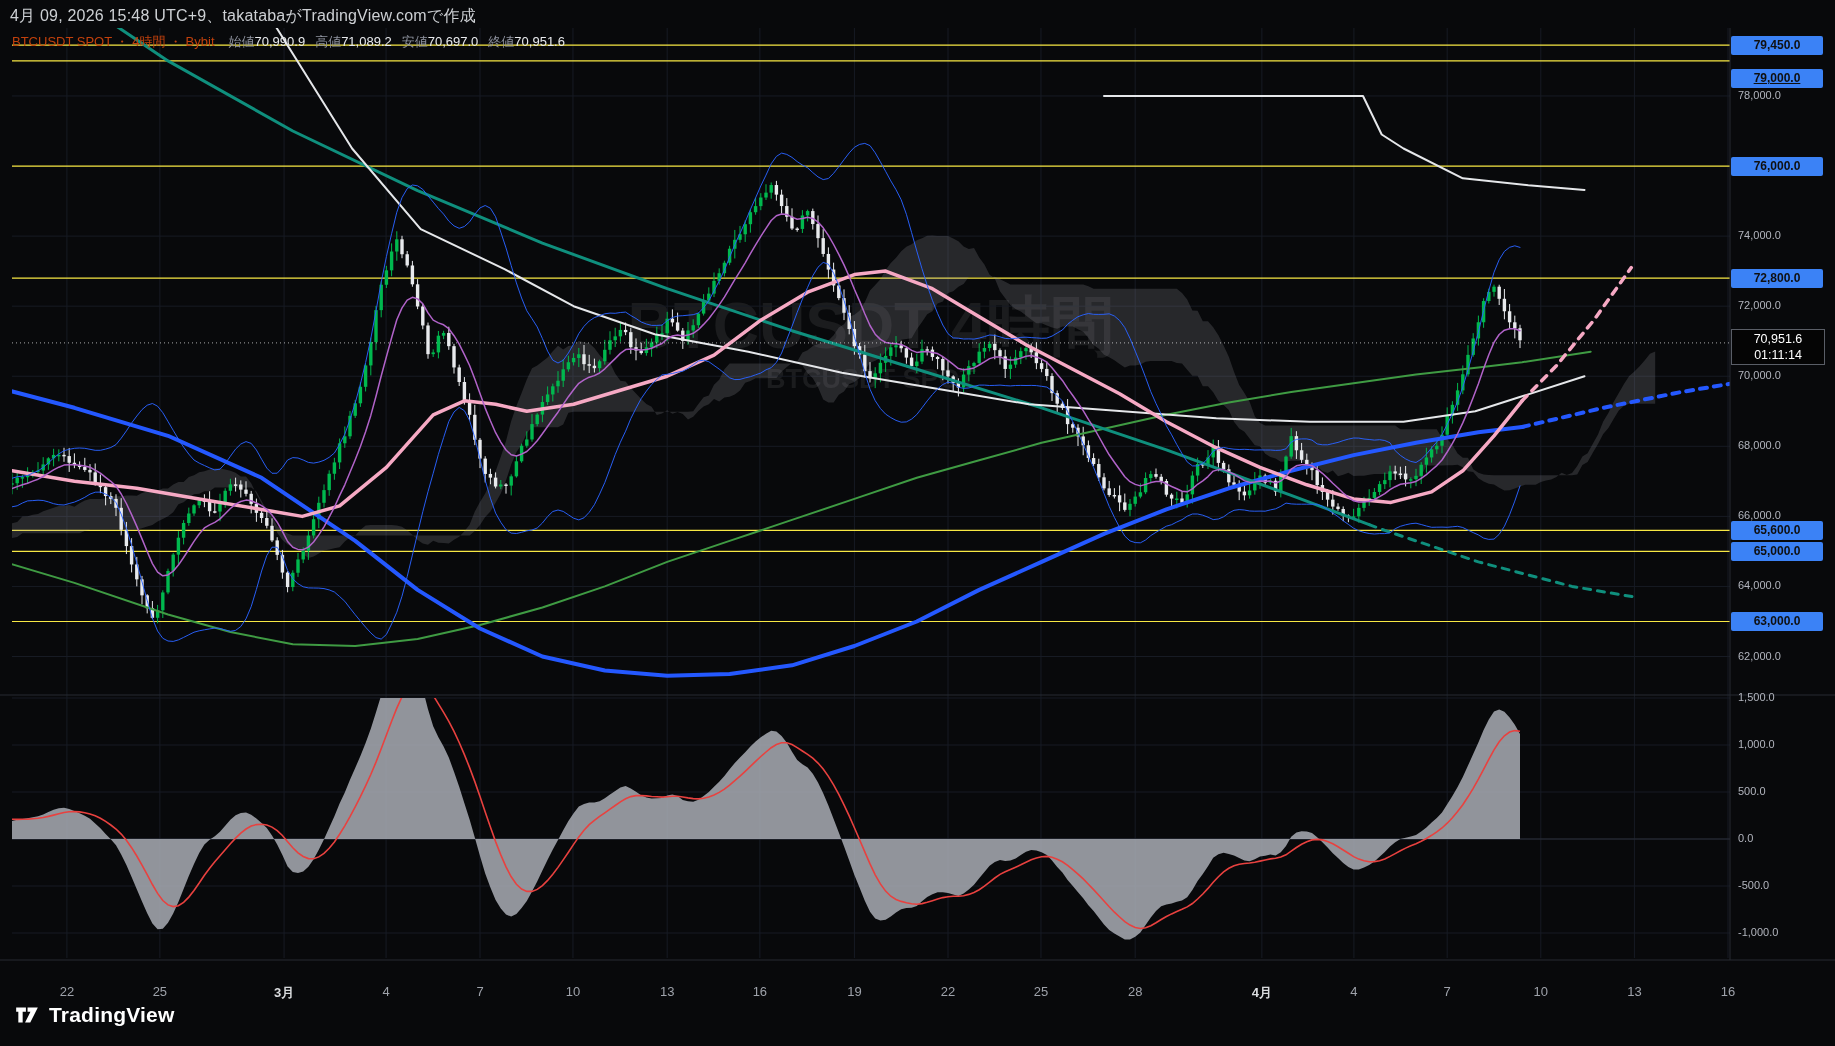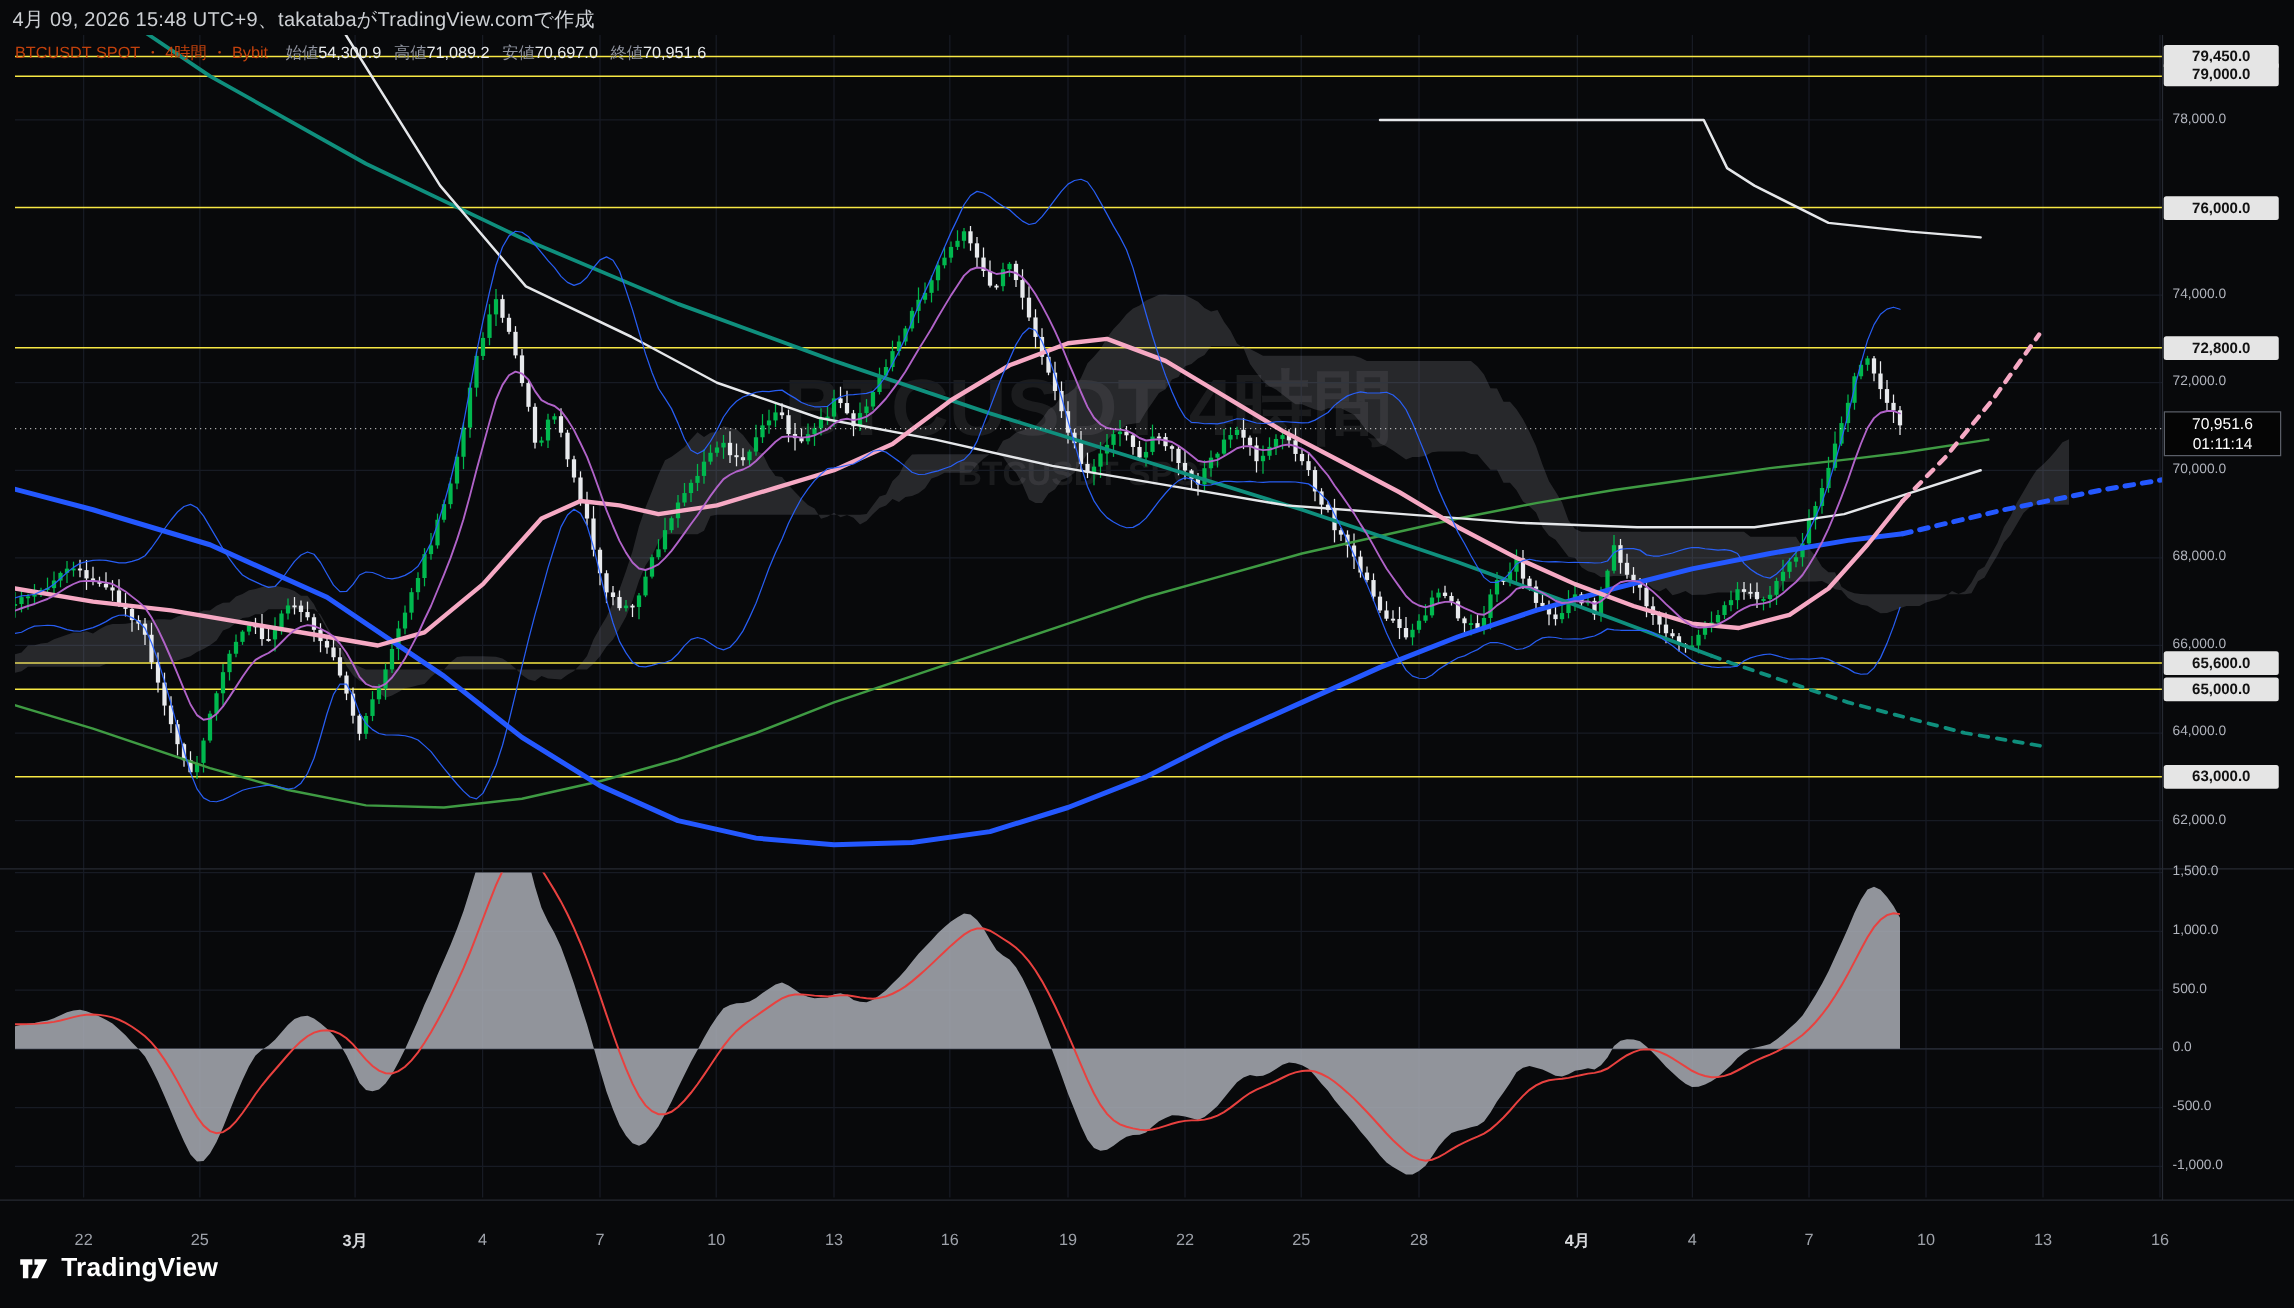--- a/index.html
+++ b/index.html
@@ -13,21 +13,21 @@
   .legend .lbl{color:#9094a0;}
   .legend .val{color:#e8eaed;margin-right:10px;}
   .watermark{position:absolute;left:12px;top:290px;width:1718px;z-index:0;text-align:center;pointer-events:none;}
   .watermark .wm1{font-size:64px;font-weight:bold;color:rgba(255,255,255,0.08);line-height:72px;}
   .watermark .wm2{font-size:27px;font-weight:bold;color:rgba(255,255,255,0.08);line-height:34px;}
   .plot-area{position:absolute;left:0;top:28px;width:1730px;height:932px;z-index:2;}
   .price-axis-area{position:absolute;left:1730px;top:28px;width:105px;height:932px;z-index:3;}
   .time-axis-area{position:absolute;left:0;top:960px;width:1730px;height:42px;z-index:3;}
   .tick{position:absolute;font-size:11px;color:#b2b5be;white-space:nowrap;}
   .ytick{left:8px;}
-  .ylabel{position:absolute;left:1px;width:92px;height:19px;background:#e5e5e5;color:#101010;
+  .ylabel{position:absolute;left:1px;width:92px;height:19px;background:#3b82f6;color:#101010;
           font-size:12px;line-height:19px;text-align:center;border-radius:2px;font-weight:bold;white-space:nowrap;}
   .ttick{position:absolute;top:24px;transform:translateX(-50%);font-size:13px;color:#9ea2aa;}
   .ttick.major{color:#d9dbde;font-weight:bold;}
   .price-label-box{position:absolute;left:1731px;top:329px;width:92px;z-index:5;background:#050505;
           border:1px solid #5a5e67;color:#fff;font-size:12.5px;line-height:16px;text-align:center;padding:1px 0;}
   .footer{position:absolute;left:14px;top:1002px;z-index:4;display:flex;align-items:center;gap:9px;}
   .footer .brand{color:#fff;font-size:21px;font-weight:bold;letter-spacing:.2px;}
 </style>
 </head>
 <body>
@@ -703,21 +703,21 @@
   <div class="wm2">BTCUSDT SPOT</div>
 </div>
 
 <div class="top-bar">
   <span>4月 09, 2026 15:48 UTC+9、takatabaがTradingView.comで作成</span>
 </div>
 
 <div class="legend">
   <span class="sym">BTCUSDT SPOT ・ 4時間 ・ Bybit</span>
   <span class="lbl">始値</span>
-  <span class="val">54,300.9</span>
+  <span class="val">70,990.9</span>
   <span class="lbl">高値</span>
   <span class="val">71,089.2</span>
   <span class="lbl">安値</span>
   <span class="val">70,697.0</span>
   <span class="lbl">終値</span>
   <span class="val">70,951.6</span>
 </div>
 
 <div class="plot-area"></div>
 <div class="price-axis-area" id="price-axis">
@@ -729,21 +729,21 @@
     <div class="tick ytick" style="top: 481.377px;">66,000.0</div>
     <div class="tick ytick" style="top: 551.445px;">64,000.0</div>
     <div class="tick ytick" style="top: 621.513px;">62,000.0</div>
     <div class="tick ytick" style="top: 663px;">1,500.0</div>
     <div class="tick ytick" style="top: 710px; text-align: center;">1,000.0</div>
     <div class="tick ytick" style="top: 757px;">500.0</div>
     <div class="tick ytick" style="top: 804px;">0.0</div>
     <div class="tick ytick" style="top: 851px;">-500.0</div>
     <div class="tick ytick" style="top: 898px;">-1,000.0</div>
     <div class="ylabel" style="top: 7.66675px;">79,450.0</div>
-    <div class="ylabel" style="top: 22px;">79,000.0</div>
+    <div class="ylabel" style="top: 41px; text-decoration: underline;">79,000.0</div>
     <div class="ylabel" style="top: 128.535px;">76,000.0</div>
     <div class="ylabel" style="top: 240.644px;">72,800.0</div>
     <div class="ylabel" style="top: 492.89px;">65,600.0</div>
     <div class="ylabel" style="top: 513.911px;">65,000.0</div>
     <div class="ylabel" style="top: 583.979px;">63,000.0</div>
   </div>
 <div class="time-axis-area" id="time-axis">
     <div class="ttick" style="left: 66.912px;">22</div>
     <div class="ttick" style="left: 159.888px;">25</div>
     <div class="ttick major" style="left: 284.064px;">3月</div>

